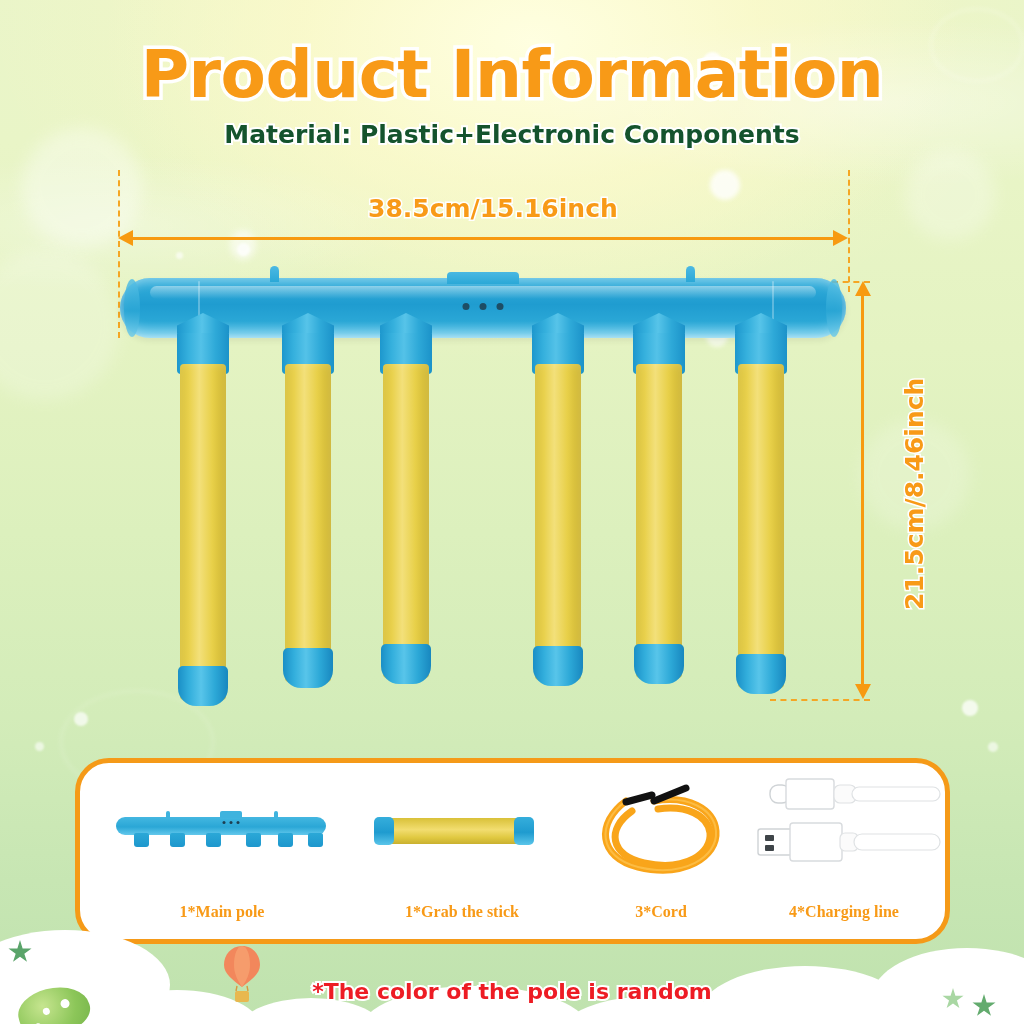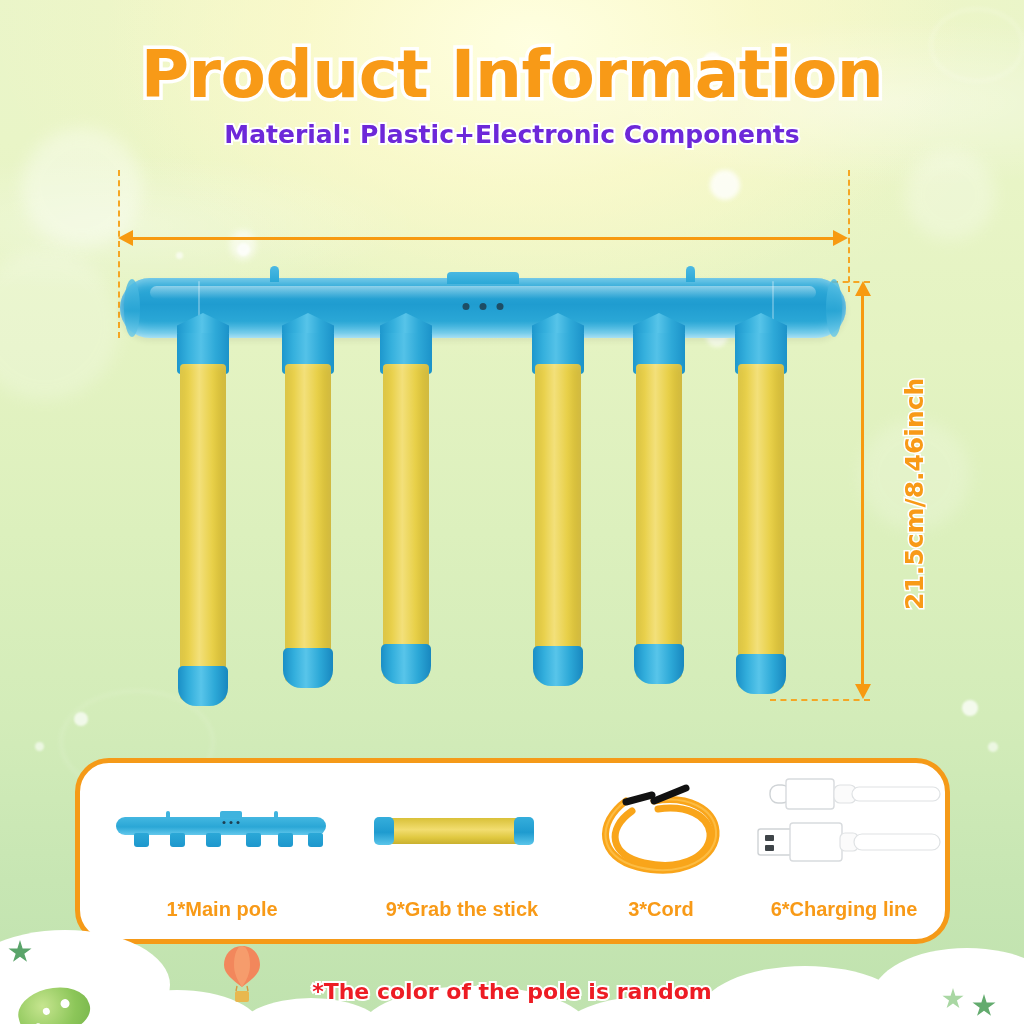--- a/index.html
+++ b/index.html
@@ -32,21 +32,21 @@
   .title{
     position:absolute;left:0;right:0;top:36px;text-align:center;
     font-size:66px;font-weight:bold;letter-spacing:-0.5px;
     color:#f89a17;
     -webkit-text-stroke:7px #ffffff;
     paint-order:stroke fill;
     font-family:"DejaVu Sans",sans-serif;
   }
   .subtitle{
     position:absolute;left:0;right:0;top:120px;text-align:center;
-    font-size:25px;font-weight:bold;color:#6d28d9;
+    font-size:25px;font-weight:bold;color:#14532d;
     -webkit-text-stroke:4px #ffffff;paint-order:stroke fill;
     font-family:"DejaVu Sans",sans-serif;
   }
 
   
   .dash-v{position:absolute;width:0;border-left:2px dashed #f5a623;}
   .dash-h{position:absolute;height:0;border-top:2px dashed #f5a623;}
   .arrow-line-h{position:absolute;height:3px;background:#f79a11;}
   .arrow-line-v{position:absolute;width:3px;background:#f79a11;}
   .ah{position:absolute;width:0;height:0;border-top:8px solid transparent;border-bottom:8px solid transparent;}
@@ -120,22 +120,22 @@
 
   
   .acc-box{
     position:absolute;left:75px;top:758px;width:875px;height:186px;
     background:#ffffff;border:5px solid #f59a18;border-radius:34px;
     box-sizing:border-box;
   }
   .acc-item{position:absolute;top:0;height:100%;}
   .acc-label{
     position:absolute;bottom:18px;left:0;right:0;text-align:center;
-    font-size:20px;font-weight:bold;color:#f89a17;
-    font-family:Liberation Sans, sans-serif;white-space:nowrap;
+    font-size:16px;font-weight:bold;color:#f89a17;
+    font-family:Liberation Serif, serif;white-space:nowrap;
   }
 
   
   .mini-pole{position:absolute;left:18px;top:54px;width:210px;height:18px;border-radius:9px;
     background:linear-gradient(180deg,#44b7e1,#2aa7d6 55%,#63c8ec);}
   .mini-sock{position:absolute;top:70px;width:15px;height:14px;border-radius:2px 2px 3px 3px;
     background:linear-gradient(180deg,#2ba8d7,#1d97cd);}
   .mini-tab{position:absolute;top:48px;width:4px;height:7px;border-radius:2px 2px 0 0;background:#3fb3de;}
   .mini-btn{position:absolute;top:48px;left:50%;transform:translateX(-50%);width:22px;height:7px;border-radius:2px 2px 0 0;background:#3fb3de;}
   .mini-leds{position:absolute;top:58px;left:50%;transform:translateX(-50%);display:flex;gap:4px;}
@@ -191,20 +191,21 @@
   <div class="bok" style="left:988px;top:742px;width:10px;height:10px;opacity:.6;"></div>
 
   <div class="title">Product Information</div>
   <div class="subtitle">Material: Plastic+Electronic Components</div>
 
   <div class="dash-v" style="left:118px;top:170px;height:168px;"></div>
   <div class="dash-v" style="left:848px;top:170px;height:122px;"></div>
   <div class="arrow-line-h" style="left:128px;top:237px;width:710px;"></div>
   <div class="ah left" style="left:118px;top:230px;"></div>
   <div class="ah right" style="left:833px;top:230px;"></div>
+  <div class="dim-label" style="left:368px;top:194px;">38.5cm/15.16inch</div>
 
   <div class="dash-h" style="left:800px;top:281px;width:70px;"></div>
   <div class="dash-h" style="left:770px;top:699px;width:100px;"></div>
   <div class="arrow-line-v" style="left:861px;top:291px;height:398px;"></div>
   <div class="av up" style="left:855px;top:281px;"></div>
   <div class="av down" style="left:855px;top:684px;"></div>
   <div class="dim-label vert" style="left:900px;top:610px;">21.5cm/8.46inch</div>
 
   <div>
 
@@ -279,21 +280,21 @@
       </div>
       <div class="acc-label">1*Main pole</div>
     </div>
 
     <div class="acc-item" style="left:266px;width:232px;">
       <div class="gs">
         <div class="gbody"></div>
         <div class="gcap l"></div>
         <div class="gcap r"></div>
       </div>
-      <div class="acc-label">9*Grab the stick</div>
+      <div class="acc-label">1*Grab the stick</div>
     </div>
 
     <div class="acc-item" style="left:498px;width:166px;">
       <div class="svg-wrap" style="left:14px;top:8px;">
         <svg width="140" height="112" viewBox="0 0 140 112">
           <g fill="none" stroke="#f9a51a" stroke-width="7" stroke-linecap="round">
             <path d="M34,30 C4,52 6,86 46,96 C92,107 126,86 124,60 C122,38 96,24 62,30"></path>
             <path d="M40,40 C14,58 18,84 52,92 C94,101 120,82 118,62 C116,44 94,34 66,38"></path>
           </g>
           <g fill="none" stroke="#fdc04a" stroke-width="2" stroke-linecap="round" opacity=".85">
@@ -322,21 +323,21 @@
           <g>
             <rect x="6" y="52" width="34" height="26" rx="2.5" fill="#ffffff" stroke="#cfd3d6" stroke-width="1.4"></rect>
             <rect x="13" y="58" width="9" height="6" rx="1" fill="#3f4549"></rect>
             <rect x="13" y="68" width="9" height="6" rx="1" fill="#3f4549"></rect>
             <rect x="38" y="46" width="52" height="38" rx="3" fill="#ffffff" stroke="#d8dbde" stroke-width="1.4"></rect>
             <rect x="88" y="56" width="18" height="18" rx="5" fill="#fbfbfb" stroke="#dfe2e4" stroke-width="1.2"></rect>
             <rect x="102" y="57" width="86" height="16" rx="8" fill="#ffffff" stroke="#dfe2e4" stroke-width="1.2"></rect>
           </g>
         </svg>
       </div>
-      <div class="acc-label">6*Charging line</div>
+      <div class="acc-label">4*Charging line</div>
     </div>
   </div>
 
   <div class="cloud" style="left:-40px;top:930px;width:210px;height:110px;"></div>
   <div class="cloud" style="left:92px;top:990px;width:170px;height:80px;"></div>
   <div class="cloud" style="left:236px;top:998px;width:150px;height:70px;"></div>
   <div class="cloud" style="left:360px;top:986px;width:230px;height:90px;"></div>
   <div class="cloud" style="left:560px;top:996px;width:190px;height:75px;"></div>
   <div class="cloud" style="left:700px;top:966px;width:210px;height:95px;"></div>
   <div class="cloud" style="left:872px;top:948px;width:190px;height:100px;"></div>

